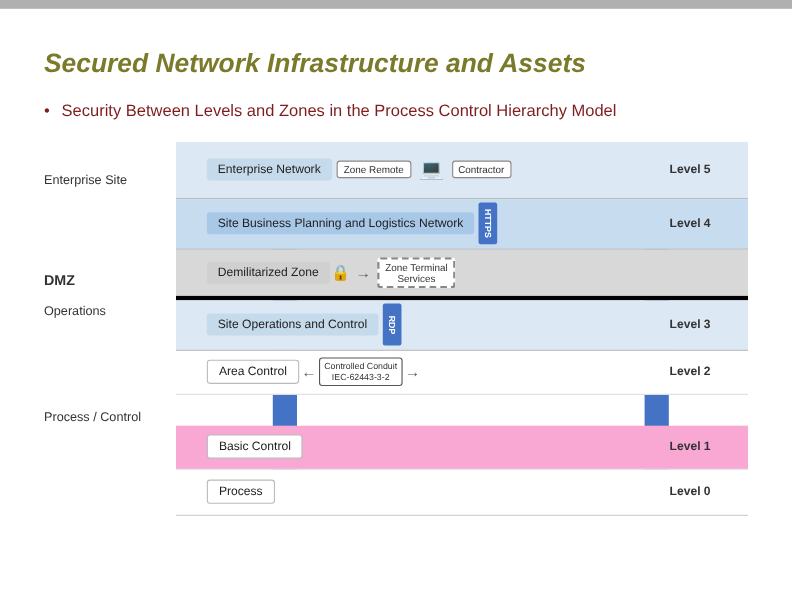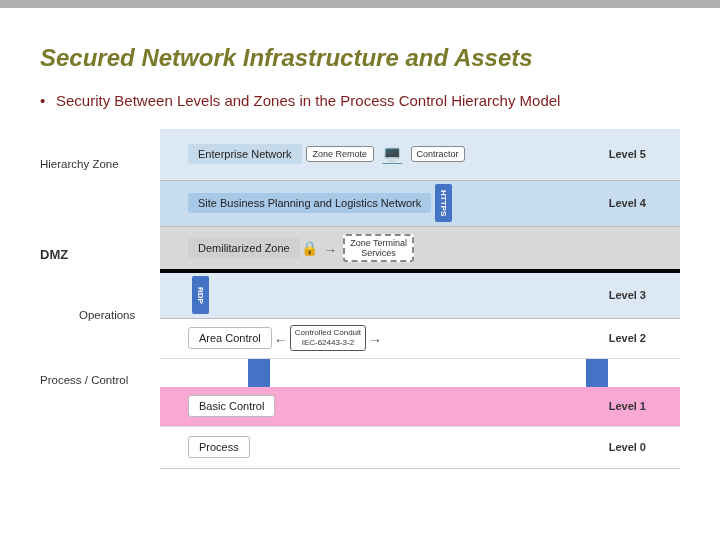--- a/index.html
+++ b/index.html
@@ -305,21 +305,21 @@
       width: 100%;
       height: 100%;
       padding: 4px 6px;
     }
 
     .spacer { flex: 1; }
 
     
     .ll-enterprise { margin-top: 8px; height: 52px; display: flex; align-items: center; }
     .ll-dmz { height: 46px; display: flex; align-items: center; }
-    .ll-operations { height: 46px; display: flex; align-items: flex-end; margin-left: 39px; }
+    .ll-operations { height: 46px; display: flex; align-items: flex-start; }
     .ll-process-control { height: 122px; display: flex; align-items: center; }
 
     .left-label-text {
       font-size: 11.5px;
       color: #333;
     }
 
     .ll-dmz-text {
       font-size: 13px;
       font-weight: bold;
@@ -340,21 +340,21 @@
   <div class="title">Secured Network Infrastructure and Assets</div>
 
   <div class="bullet-text">
     <span>Security Between Levels and Zones in the Process Control Hierarchy Model</span>
   </div>
 
   <div class="diagram-container">
 
     <div class="left-labels">
       <div class="ll-enterprise">
-        <span class="left-label-text">Hierarchy Zone</span>
+        <span class="left-label-text">Enterprise Site</span>
       </div>
       <div class="ll-business"></div>
       <div class="ll-dmz">
         <span class="ll-dmz-text">DMZ</span>
       </div>
       <div class="ll-operations">
         <span class="left-label-text">Operations</span>
       </div>
       <div class="ll-process-control">
         <span class="left-label-text">Process / Control</span>
@@ -411,20 +411,23 @@
             <span class="arrow">→</span>
             <div class="dashed-box">Zone Terminal<br>Services</div>
             <span class="spacer"></span>
             <div class="zone-spacer-right"></div>
           </div>
         </div>
 
         <div class="diag-row row-operations" style="background:#dce8f4; height:46px; border-bottom:1px solid #bbb;">
           <div class="row-inner">
             <div class="zone-spacer-left"></div>
+            <div class="row-label-box light-blue">
+              <span>Site Operations and Control</span>
+            </div>
             <div class="rdp-badge">RDP</div>
             <span class="spacer"></span>
             <div class="level-label">Level 3</div>
             <div class="zone-spacer-right"></div>
           </div>
         </div>
 
         <div class="diag-row row-area" style="background:#ffffff; height:40px; border-bottom:1px solid #ddd;">
           <div class="row-inner">
             <div class="zone-spacer-left"></div>

